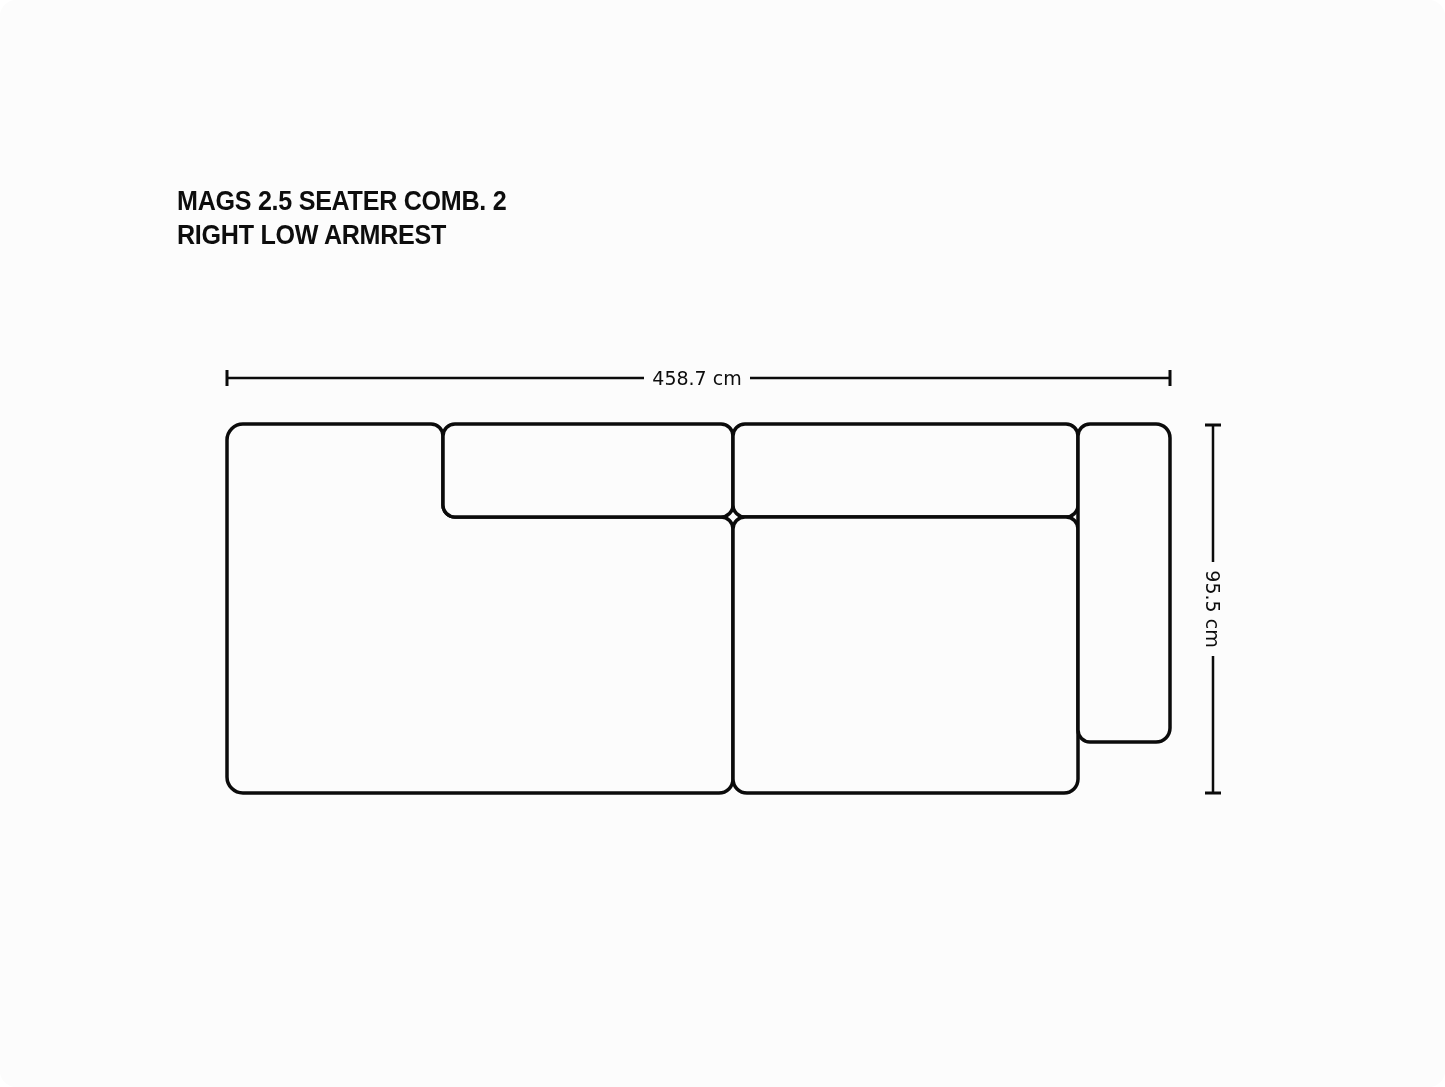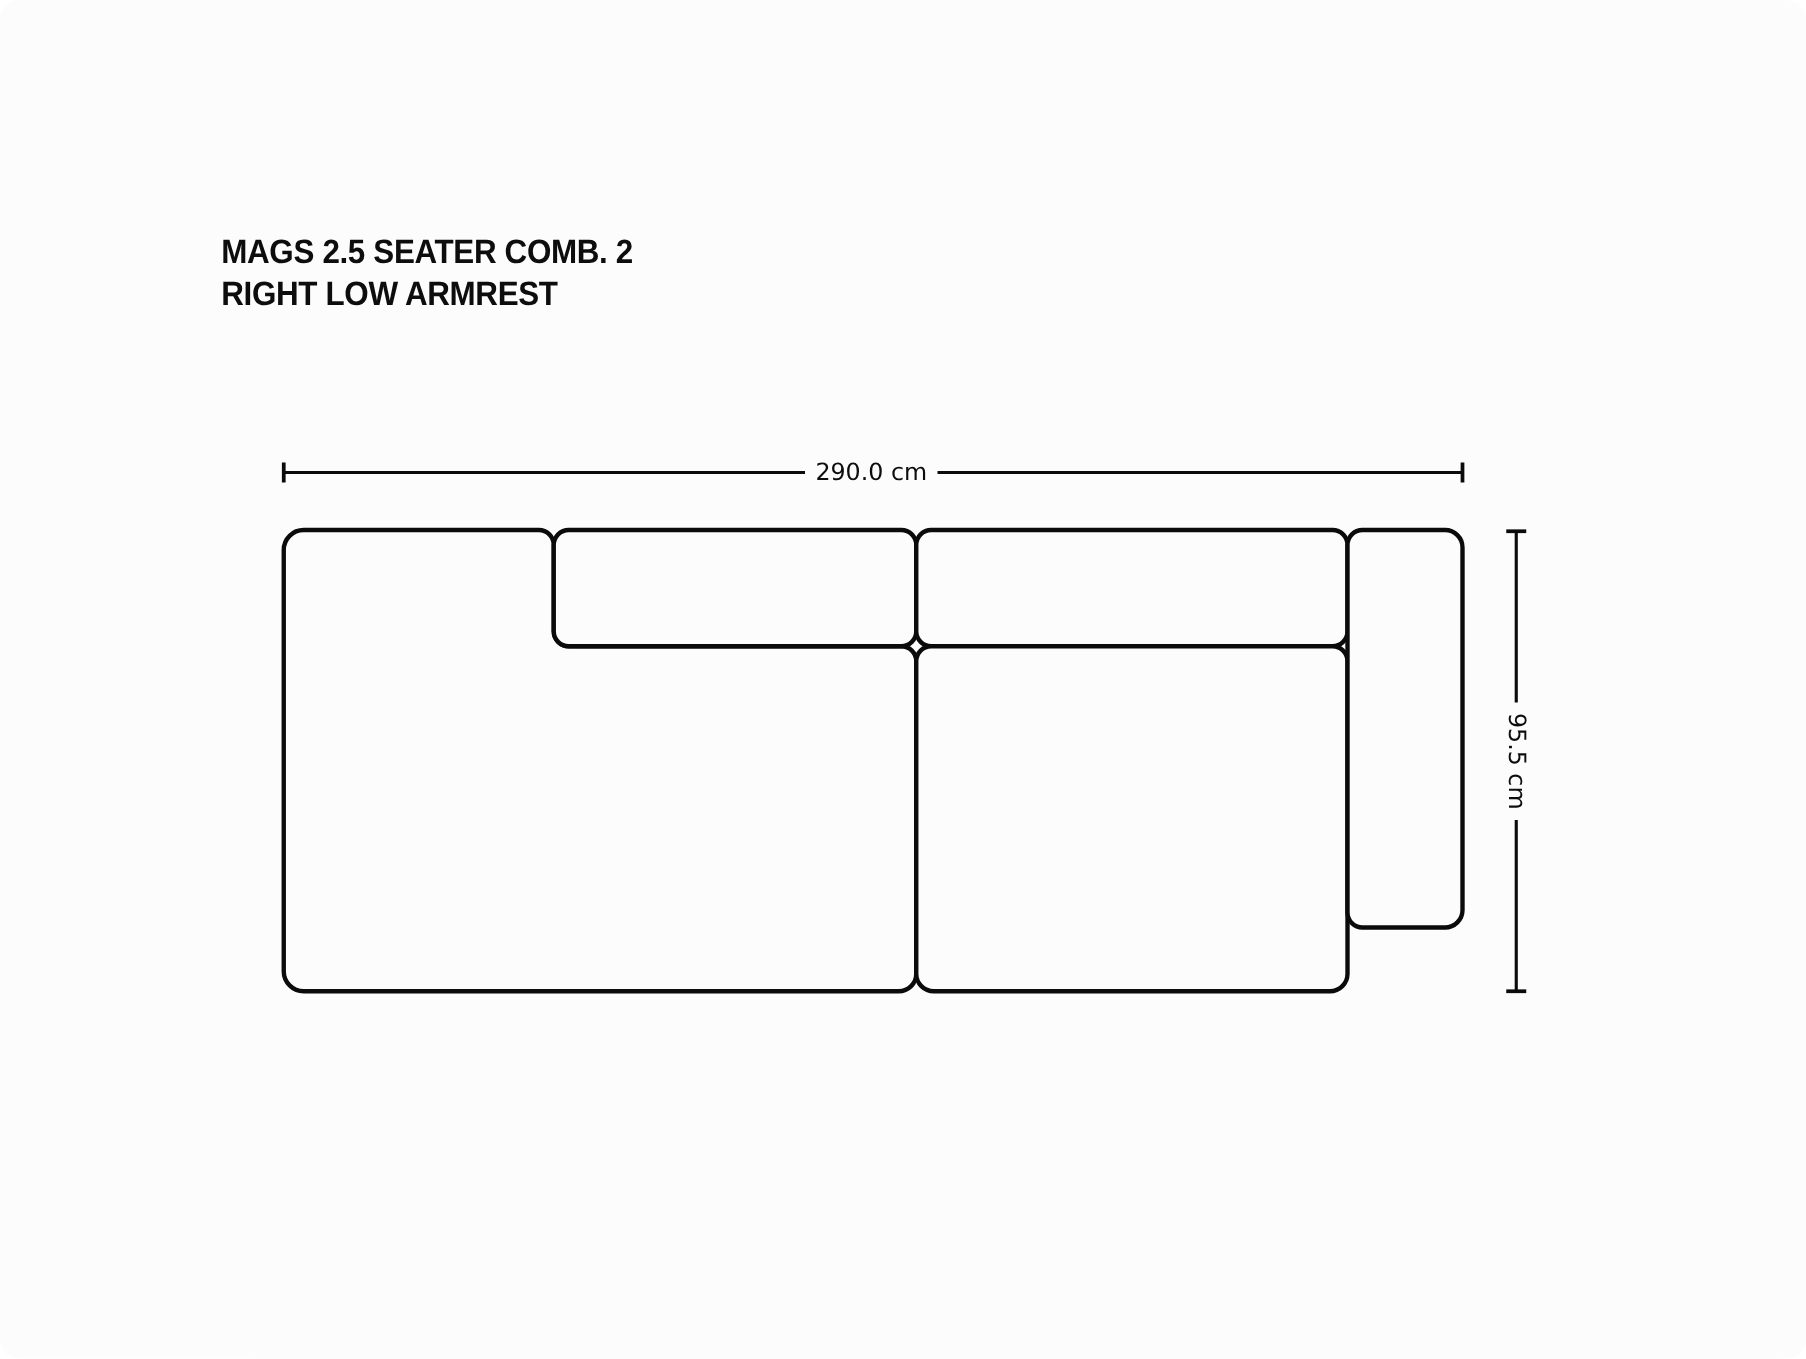--- a/index.html
+++ b/index.html
@@ -143,17 +143,17 @@
              A 14 14 0 0 1 1170 438
              V 728
              A 14 14 0 0 1 1156 742
              H 1090
              A 12 12 0 0 1 1078 730
              V 436
              A 12 12 0 0 1 1090 424
              Z"></path>
   </svg>
 
-  <div class="dim-label horizontal">290.0 cm</div>
+  <div class="dim-label horizontal">458.7 cm</div>
 
   <div class="dim-label vertical">95.5 cm</div>
 
 </div>
 
 </body></html>

